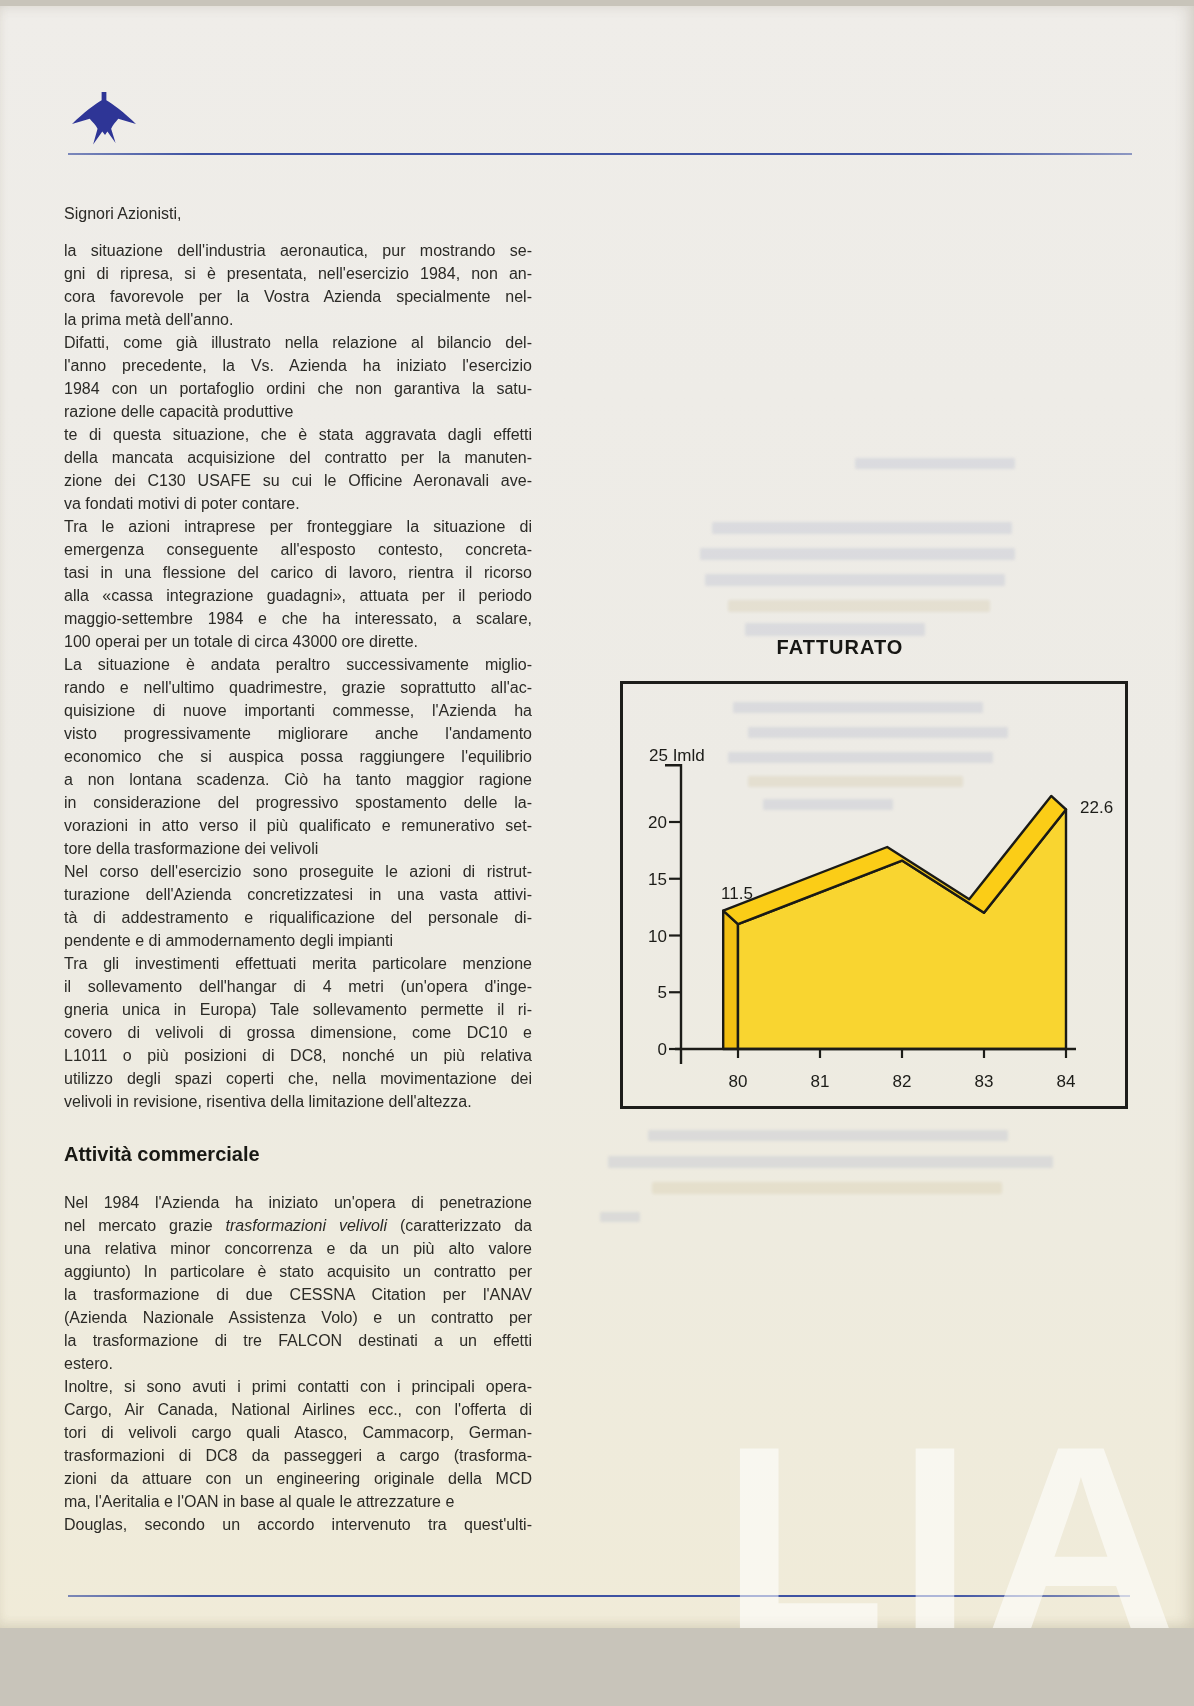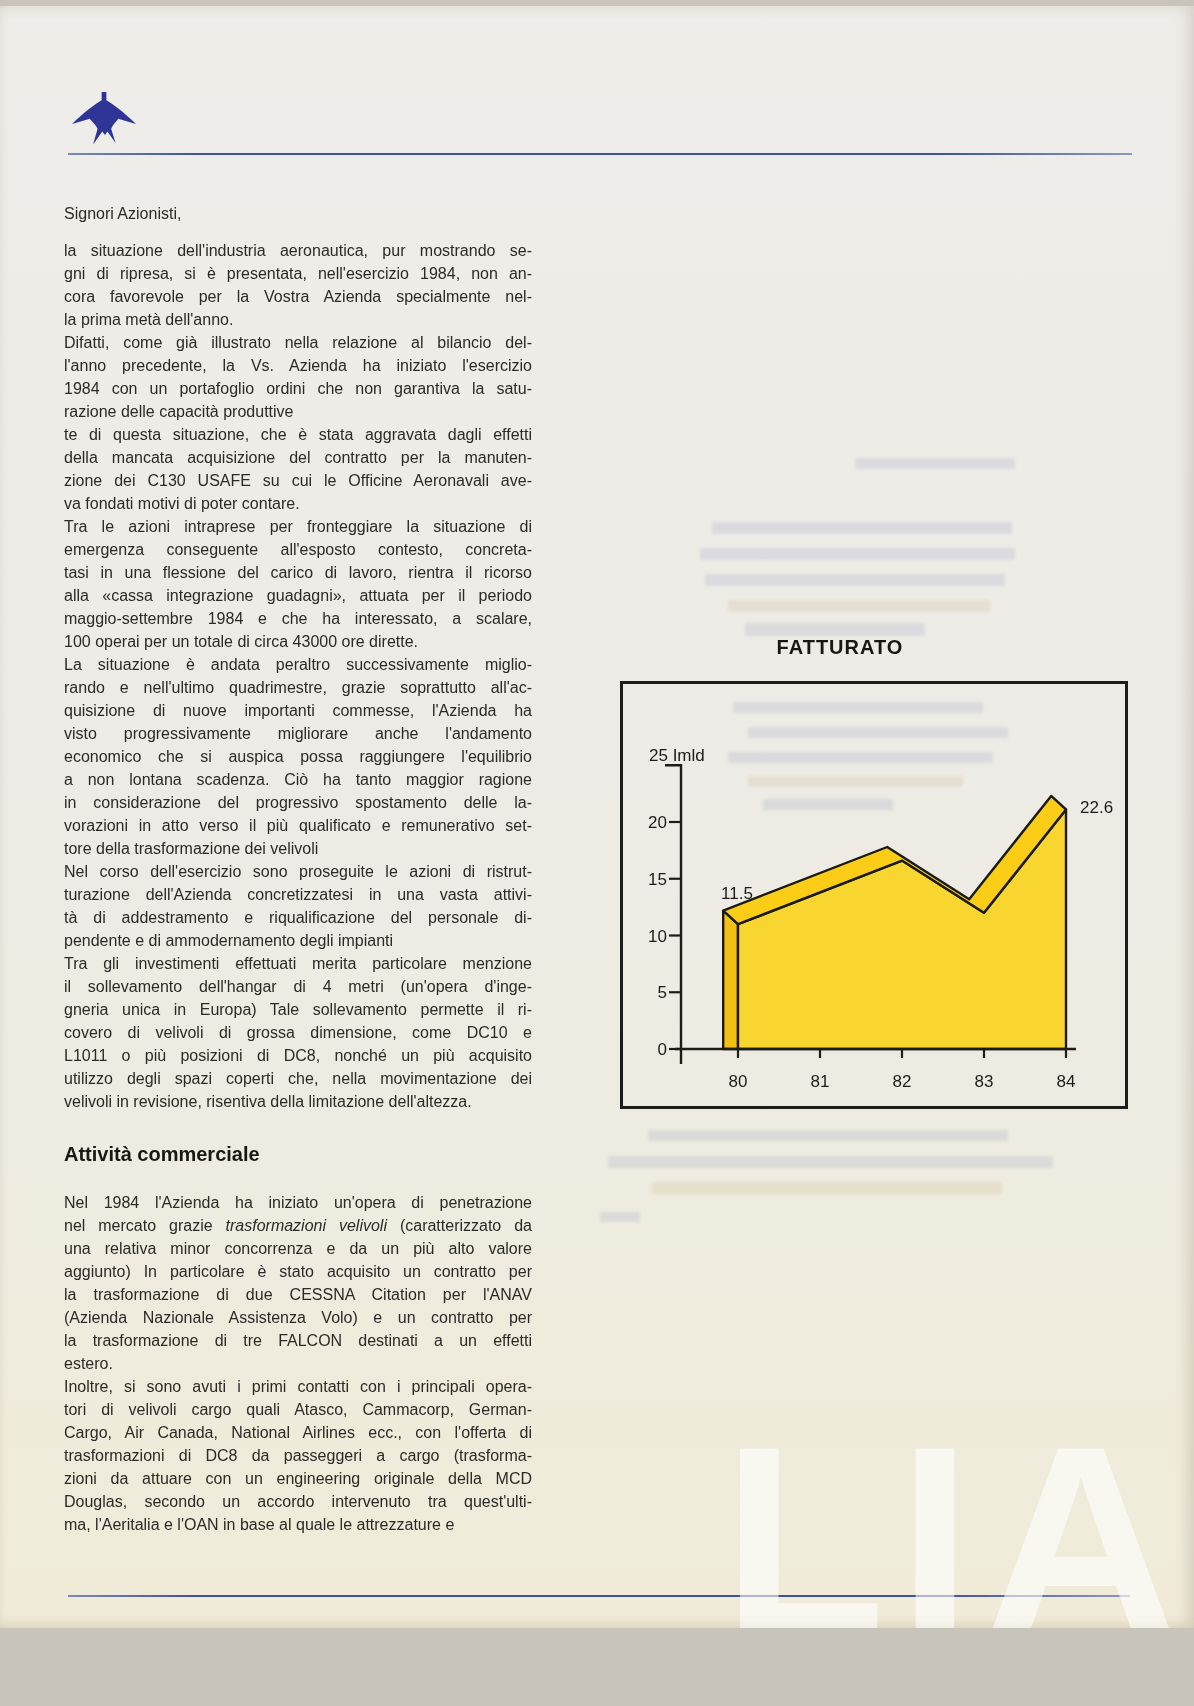--- a/index.html
+++ b/index.html
@@ -93,45 +93,45 @@
           <div class="line">Nel corso dell'esercizio sono proseguite le azioni di ristrut-</div>
           <div class="line">turazione dell'Azienda concretizzatesi in una vasta attivi-</div>
           <div class="line">tà di addestramento e riqualificazione del personale di-</div>
           <div class="line last">pendente e di ammodernamento degli impianti</div>
         </div>
         <div class="para">
           <div class="line">Tra gli investimenti effettuati merita particolare menzione</div>
           <div class="line">il sollevamento dell'hangar di 4 metri (un'opera d'inge-</div>
           <div class="line">gneria unica in Europa) Tale sollevamento permette il ri-</div>
           <div class="line">covero di velivoli di grossa dimensione, come DC10 e</div>
-          <div class="line">L1011 o più posizioni di DC8, nonché un più acquisito</div>
+          <div class="line">L1011 o più posizioni di DC8, nonché un più relativa</div>
           <div class="line">utilizzo degli spazi coperti che, nella movimentazione dei</div>
           <div class="line last">velivoli in revisione, risentiva della limitazione dell'altezza.</div>
         </div>
       </div>
     <div class="section-heading">Attività commerciale</div>
     <div>
         <div class="para">
           <div class="line">Nel 1984 l'Azienda ha iniziato un'opera di penetrazione</div>
           <div class="line"><span>nel mercato grazie </span><i>trasformazioni velivoli</i><span> (caratterizzato da</span></div>
           <div class="line">una relativa minor concorrenza e da un più alto valore</div>
           <div class="line">aggiunto) In particolare è stato acquisito un contratto per</div>
           <div class="line">la trasformazione di due CESSNA Citation per l'ANAV</div>
           <div class="line">(Azienda Nazionale Assistenza Volo) e un contratto per</div>
           <div class="line">la trasformazione di tre FALCON destinati a un effetti</div>
           <div class="line last">estero.</div>
         </div>
         <div class="para">
           <div class="line">Inoltre, si sono avuti i primi contatti con i principali opera-</div>
+          <div class="line">Cargo, Air Canada, National Airlines ecc., con l'offerta di</div>
           <div class="line">tori di velivoli cargo quali Atasco, Cammacorp, German-</div>
-          <div class="line">Cargo, Air Canada, National Airlines ecc., con l'offerta di</div>
           <div class="line">trasformazioni di DC8 da passeggeri a cargo (trasforma-</div>
           <div class="line">zioni da attuare con un engineering originale della MCD</div>
+          <div class="line last">ma, l'Aeritalia e l'OAN in base al quale le attrezzature e</div>
           <div class="line">Douglas, secondo un accordo intervenuto tra quest'ulti-</div>
-          <div class="line last">ma, l'Aeritalia e l'OAN in base al quale le attrezzature e</div>
         </div>
       </div>
   </div>
 
   <div class="ghost" style="left:855px;top:452px;width:160px;height:11px;"></div>
   <div class="ghost" style="left:712px;top:516px;width:300px;height:12px;"></div>
   <div class="ghost" style="left:700px;top:542px;width:315px;height:12px;"></div>
   <div class="ghost" style="left:705px;top:568px;width:300px;height:12px;"></div>
   <div class="ghost warm" style="left:728px;top:594px;width:262px;height:12px;"></div>
   <div class="ghost" style="left:745px;top:617px;width:180px;height:13px;"></div>

